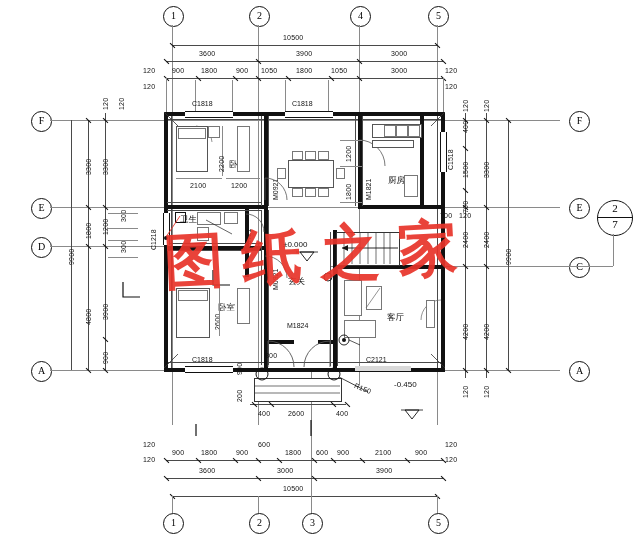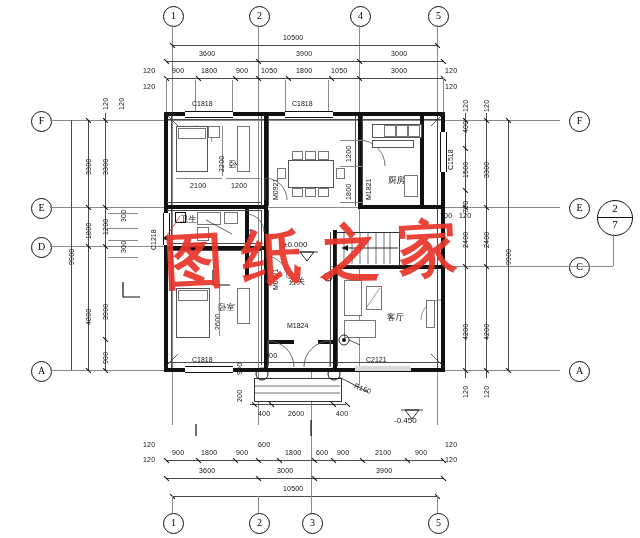--- a/index.html
+++ b/index.html
@@ -382,21 +382,21 @@
     <line x1="349" y1="340" x2="360" y2="345" stroke="#111" stroke-width="0.7"></line>
     <circle cx="328" cy="277" r="4" fill="none" stroke="#111" stroke-width="0.9"></circle>
   </svg>
 
   <div class="lvl" style="left:283px;top:240px;">±0.000</div>
   <svg width="640" height="538" style="left:0;top:0;">
     <polygon points="300,252 314,252 307,261" fill="none" stroke="#111" stroke-width="0.9"></polygon>
     <line x1="296" y1="252" x2="318" y2="252" stroke="#111" stroke-width="0.8"></line>
   </svg>
 
-  <div class="lvl" style="left:394px;top:416px;">-0.450</div>
+  <div class="lvl" style="left:394px;top:380px;">-0.450</div>
   <svg width="640" height="538" style="left:0;top:0;">
     <polygon points="405,410 419,410 412,419" fill="none" stroke="#111" stroke-width="0.9"></polygon>
     <line x1="401" y1="410" x2="423" y2="410" stroke="#111" stroke-width="0.8"></line>
   </svg>
 
   <div style="position:absolute;left:254px;top:378px;width:86px;height:22px;border:1px solid #333;background:#fff;"></div>
   <svg width="640" height="538" style="left:0;top:0;">
     <line x1="254" y1="386" x2="340" y2="386" stroke="#333" stroke-width="0.7"></line>
     <line x1="254" y1="393" x2="340" y2="393" stroke="#333" stroke-width="0.7"></line>
     <circle cx="262" cy="374" r="6" fill="none" stroke="#111" stroke-width="1"></circle>

